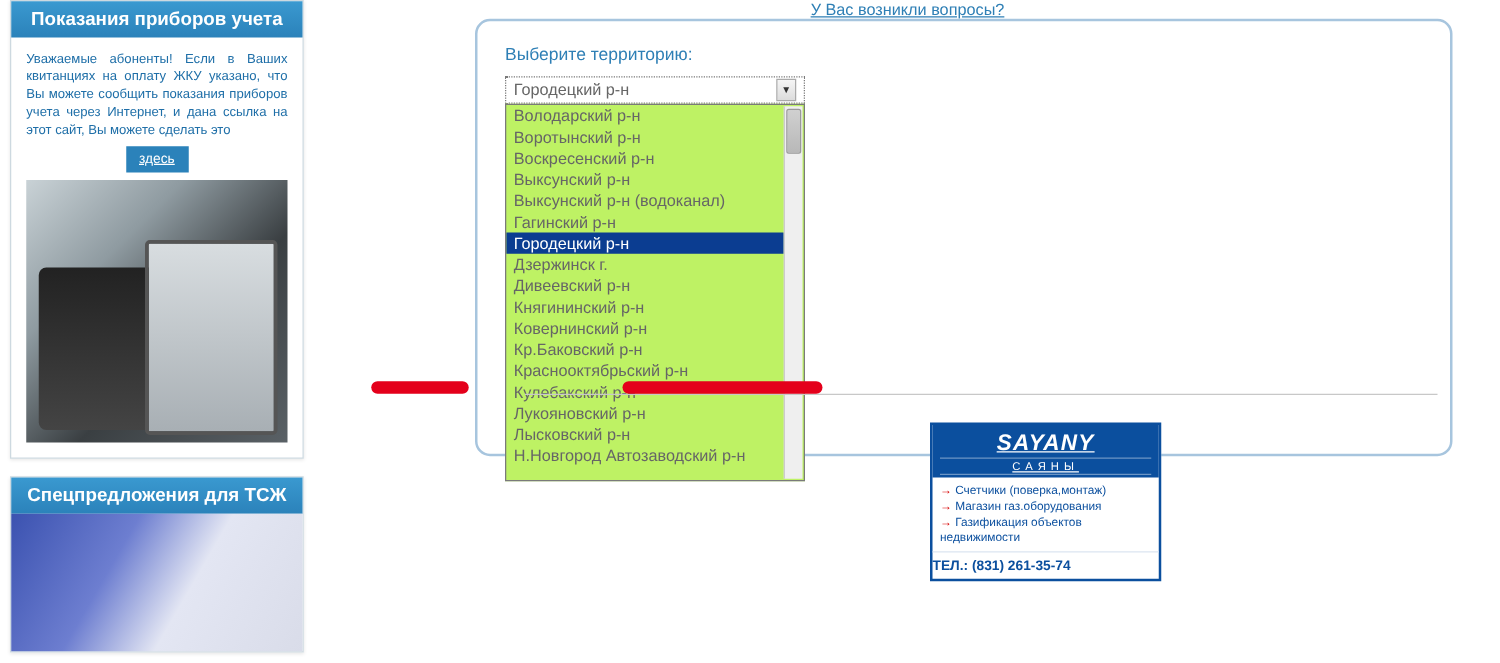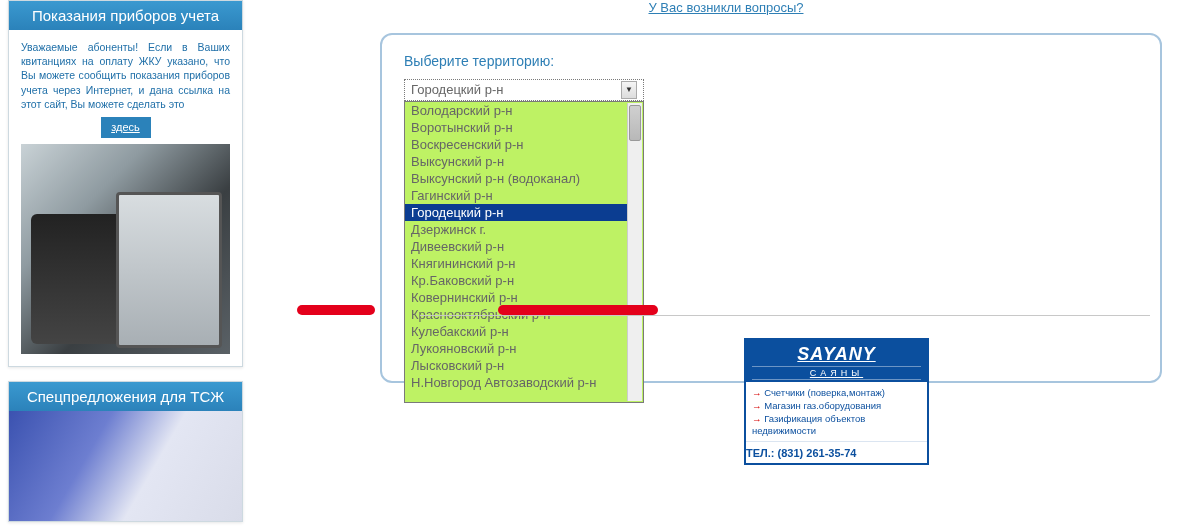--- a/index.html
+++ b/index.html
@@ -22,21 +22,21 @@
   background: #fff;
   margin-bottom: 14px;
   box-shadow: 0 1px 3px rgba(0,0,0,0.1);
 }
 .widget-header {
   background: linear-gradient(#3a99d0, #2b82ba);
   color: #fff;
   padding: 6px 10px;
   font-size: 15px;
   text-align: center;
-  font-weight: normal;
+  font-weight: bold;
 }
 .widget-body {
   padding: 10px 12px 12px 12px;
   font-size: 10.5px;
   color: #1f6fa8;
   line-height: 1.35;
   text-align: justify;
 }
 .here-btn {
   display: block;
@@ -94,21 +94,20 @@
   padding: 0 20px 8px 20px;
   font-weight: normal;
 }
 .questions-link {
   display: block;
   text-align: center;
   color: #2e7fb5;
   font-size: 13px;
   text-decoration: underline;
   cursor: pointer;
-  margin-bottom: 18px;
 }
 .form-box {
   border: 2px solid #a7c5de;
   border-radius: 12px;
   margin: 0 30px 0 120px;
   padding: 18px 22px 28px 22px;
   position: relative;
   min-height: 350px;
 }
 .form-label {
@@ -304,22 +303,22 @@
             <div class="dd-item">Володарский р-н</div>
             <div class="dd-item">Воротынский р-н</div>
             <div class="dd-item">Воскресенский р-н</div>
             <div class="dd-item">Выксунский р-н</div>
             <div class="dd-item">Выксунский р-н (водоканал)</div>
             <div class="dd-item">Гагинский р-н</div>
             <div class="dd-item selected">Городецкий р-н</div>
             <div class="dd-item">Дзержинск г.</div>
             <div class="dd-item">Дивеевский р-н</div>
             <div class="dd-item">Княгининский р-н</div>
+            <div class="dd-item">Ковернинский р-н</div>
             <div class="dd-item">Кр.Баковский р-н</div>
-            <div class="dd-item">Ковернинский р-н</div>
             <div class="dd-item">Краснооктябрьский р-н</div>
             <div class="dd-item">Кулебакский р-н</div>
             <div class="dd-item">Лукояновский р-н</div>
             <div class="dd-item">Лысковский р-н</div>
             <div class="dd-item">Н.Новгород Автозаводский р-н</div>
           </div>
         <div class="dd-scrollbar">
           <div class="dd-thumb"></div>
         </div>
       </div>

